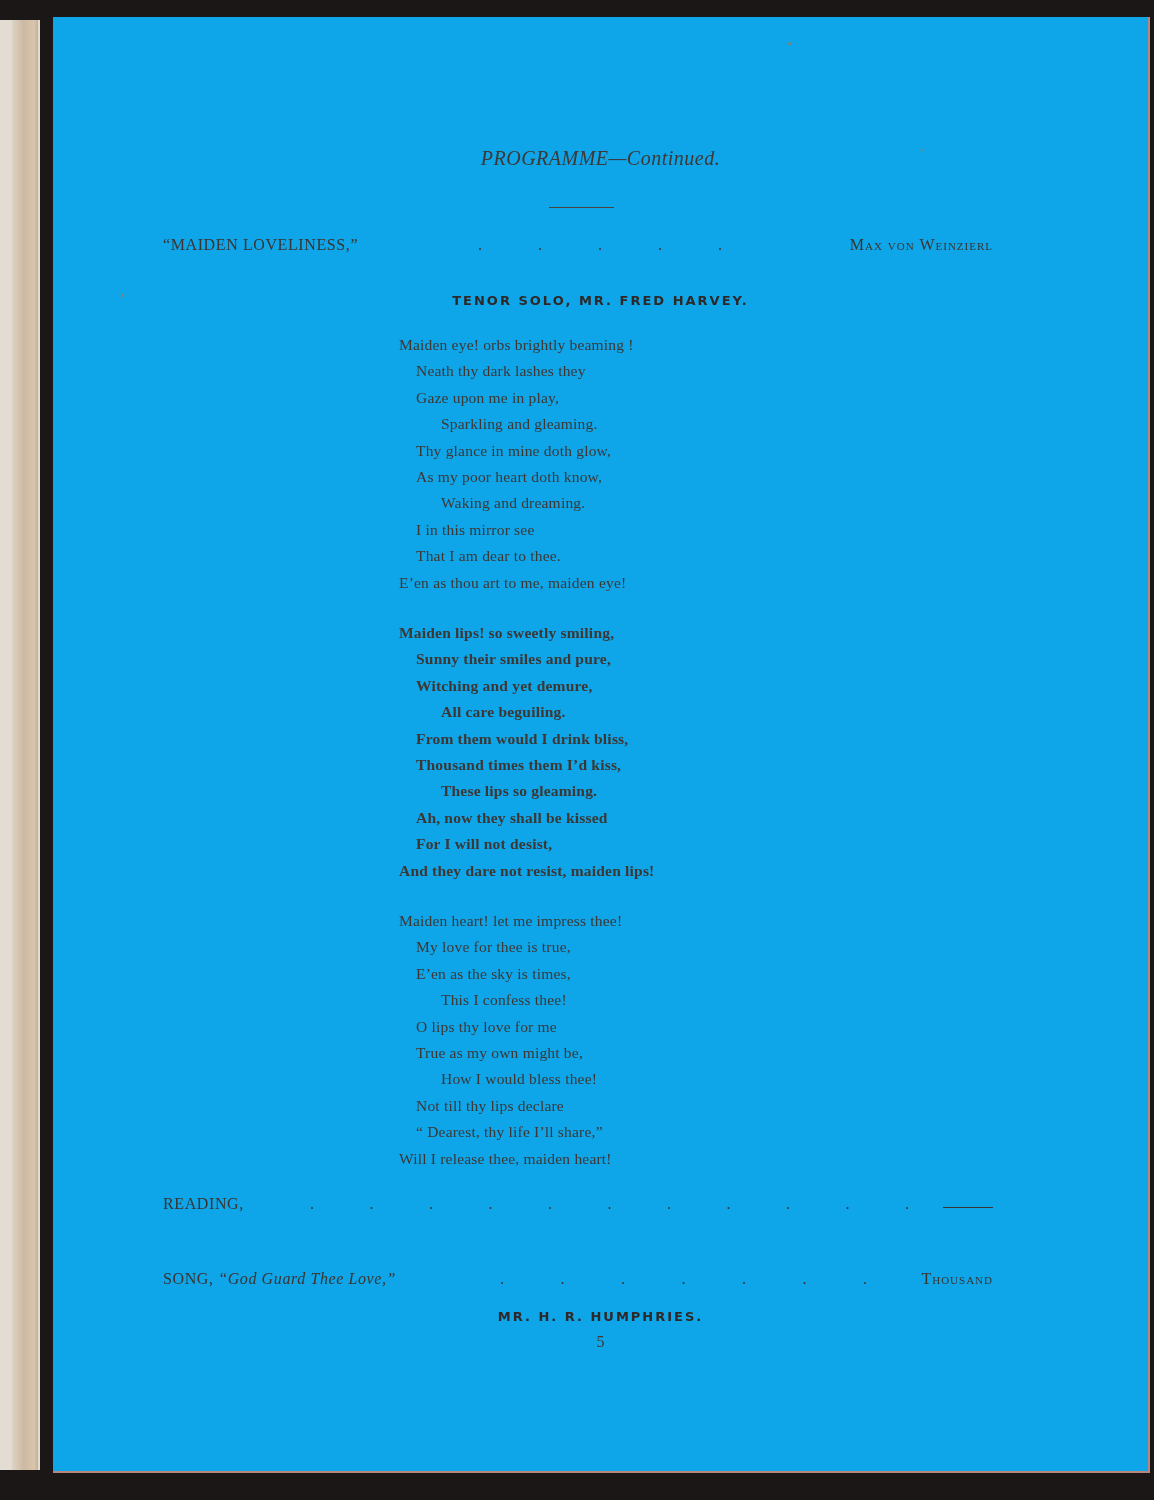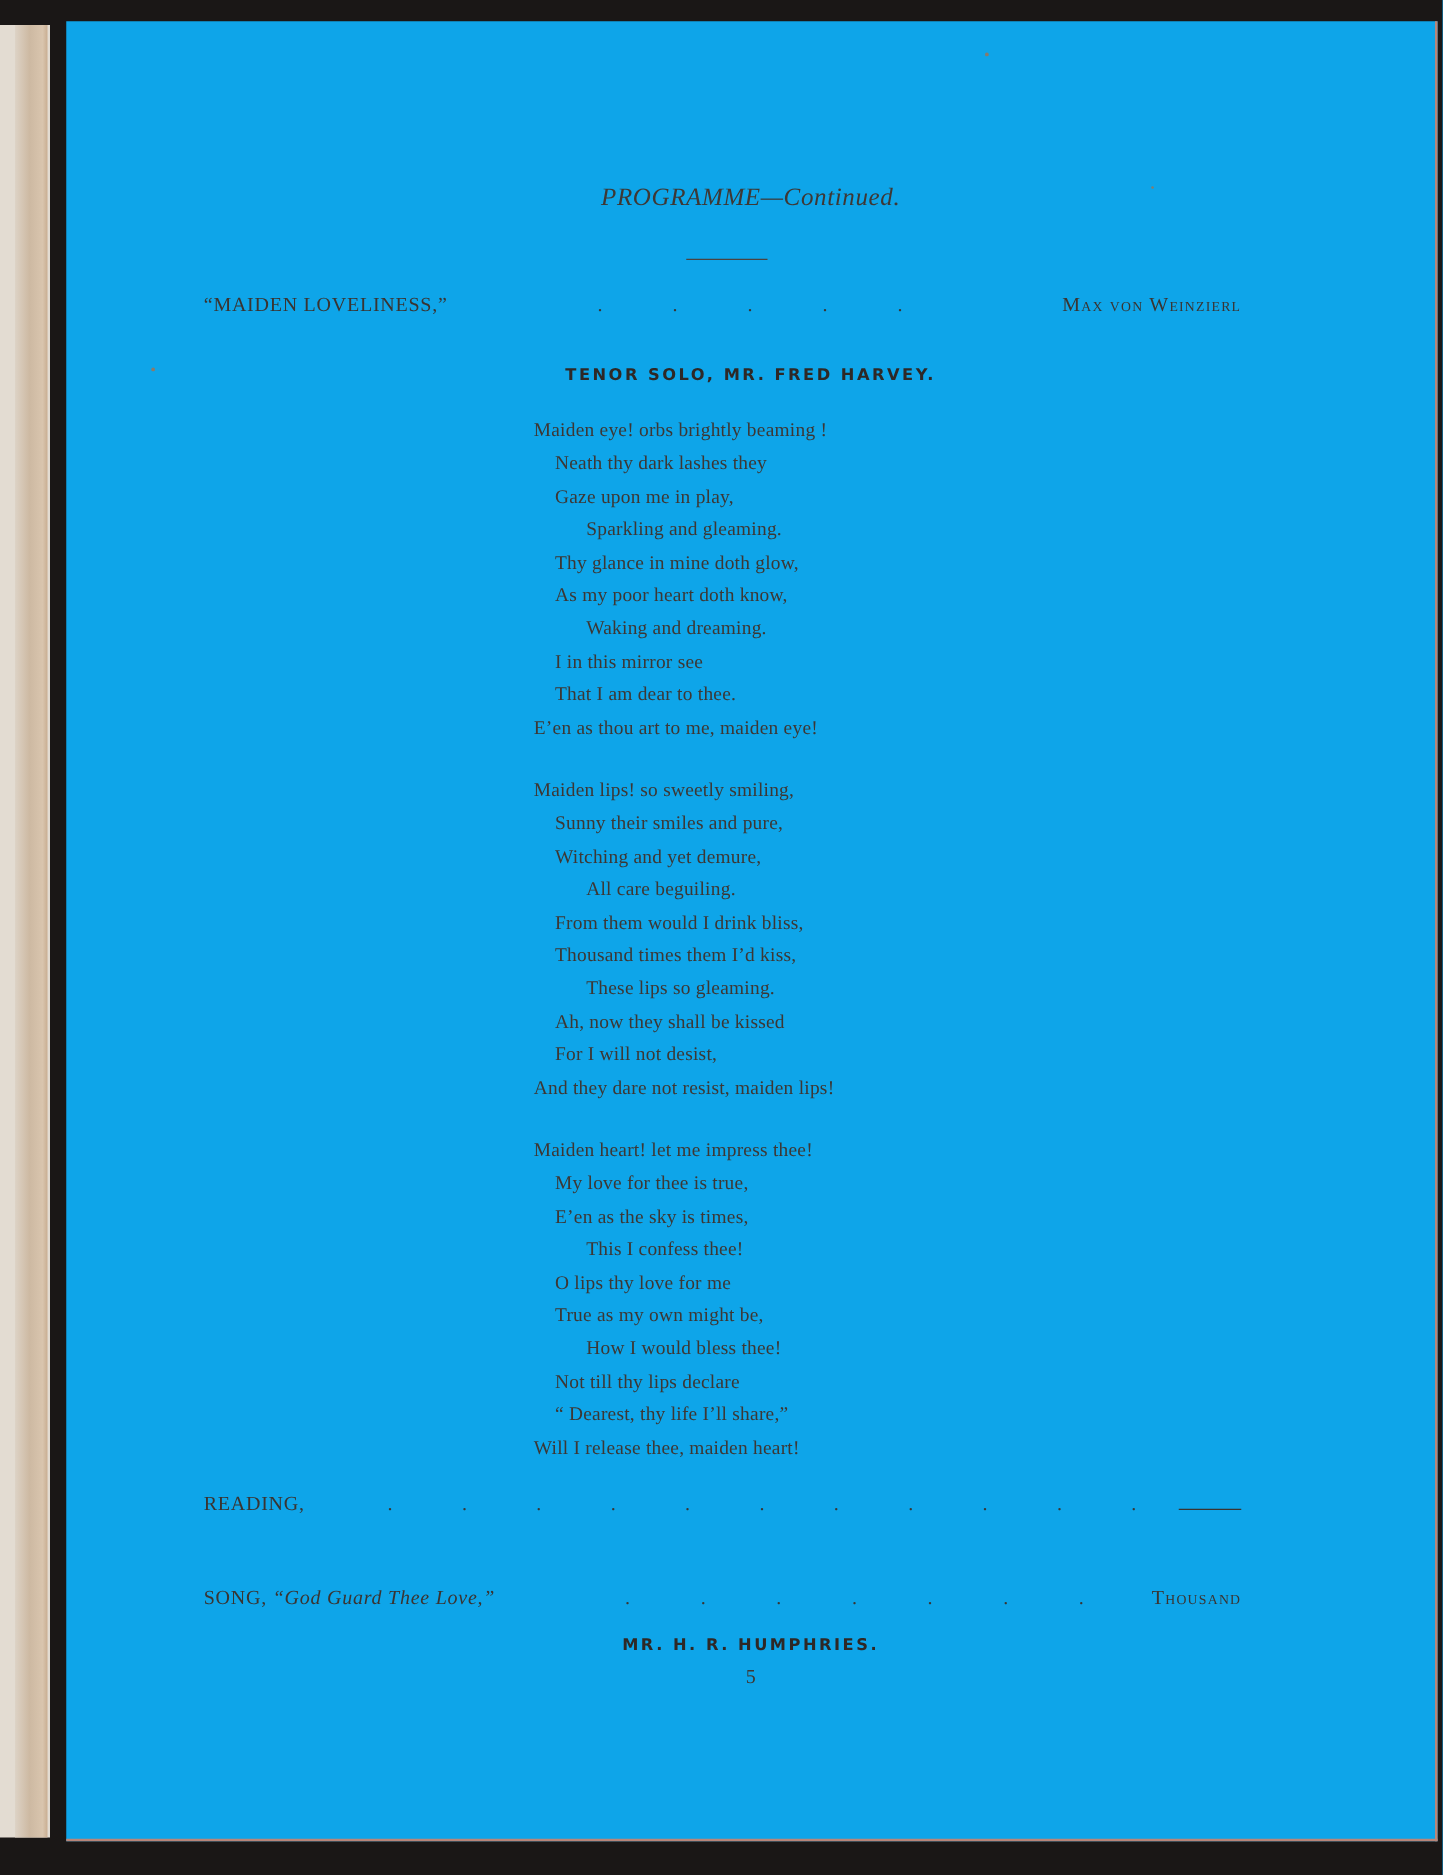--- a/index.html
+++ b/index.html
@@ -113,21 +113,21 @@
       width: 100%;
       text-align: center;
       font-family: "DejaVu Sans", "Liberation Sans", sans-serif;
       font-weight: bold;
       font-size: 13px;
       letter-spacing: 2px;
       color: #2e2826;
     }
     .verse {
       position: absolute;
-      left: 374px;
+      left: 346px;
       width: 400px;
       font-size: 15.5px;
       color: #3d3734;
     }
     .verse .line {
       height: 26.4px;
       line-height: 26.4px;
       white-space: nowrap;
       letter-spacing: 0.2px;
     }
@@ -176,21 +176,21 @@
     <div class="line indent-1">Gaze upon me in play,</div>
     <div class="line indent-2">Sparkling and gleaming.</div>
     <div class="line indent-1">Thy glance in mine doth glow,</div>
     <div class="line indent-1">As my poor heart doth know,</div>
     <div class="line indent-2">Waking and dreaming.</div>
     <div class="line indent-1">I in this mirror see</div>
     <div class="line indent-1">That I am dear to thee.</div>
     <div class="line">E’en as thou art to me, maiden eye!</div>
   </div>
 
-  <div class="verse" style="top:603px;">
+  <div class="verse" style="top:603px;font-weight:bold;">
     <div class="line">Maiden lips! so sweetly smiling,</div>
     <div class="line indent-1">Sunny their smiles and pure,</div>
     <div class="line indent-1">Witching and yet demure,</div>
     <div class="line indent-2">All care beguiling.</div>
     <div class="line indent-1">From them would I drink bliss,</div>
     <div class="line indent-1">Thousand times them I’d kiss,</div>
     <div class="line indent-2">These lips so gleaming.</div>
     <div class="line indent-1">Ah, now they shall be kissed</div>
     <div class="line indent-1">For I will not desist,</div>
     <div class="line">And they dare not resist, maiden lips!</div>

